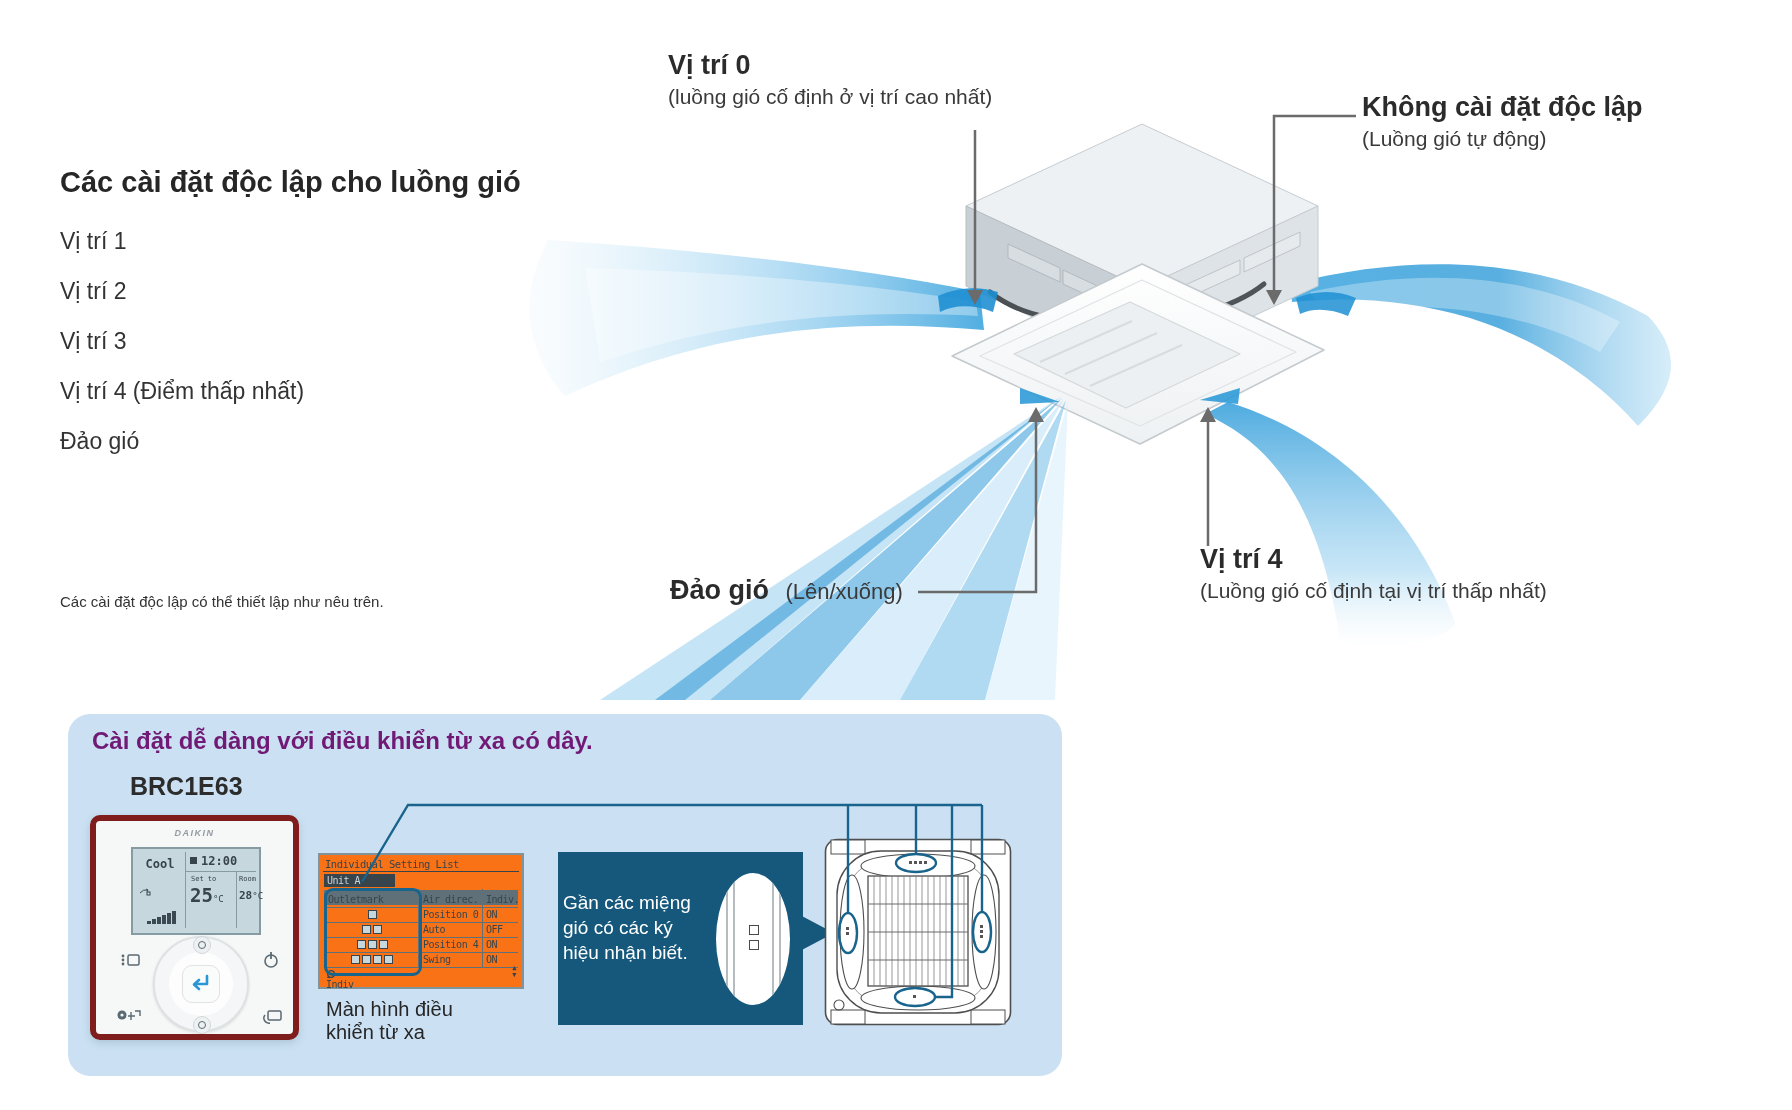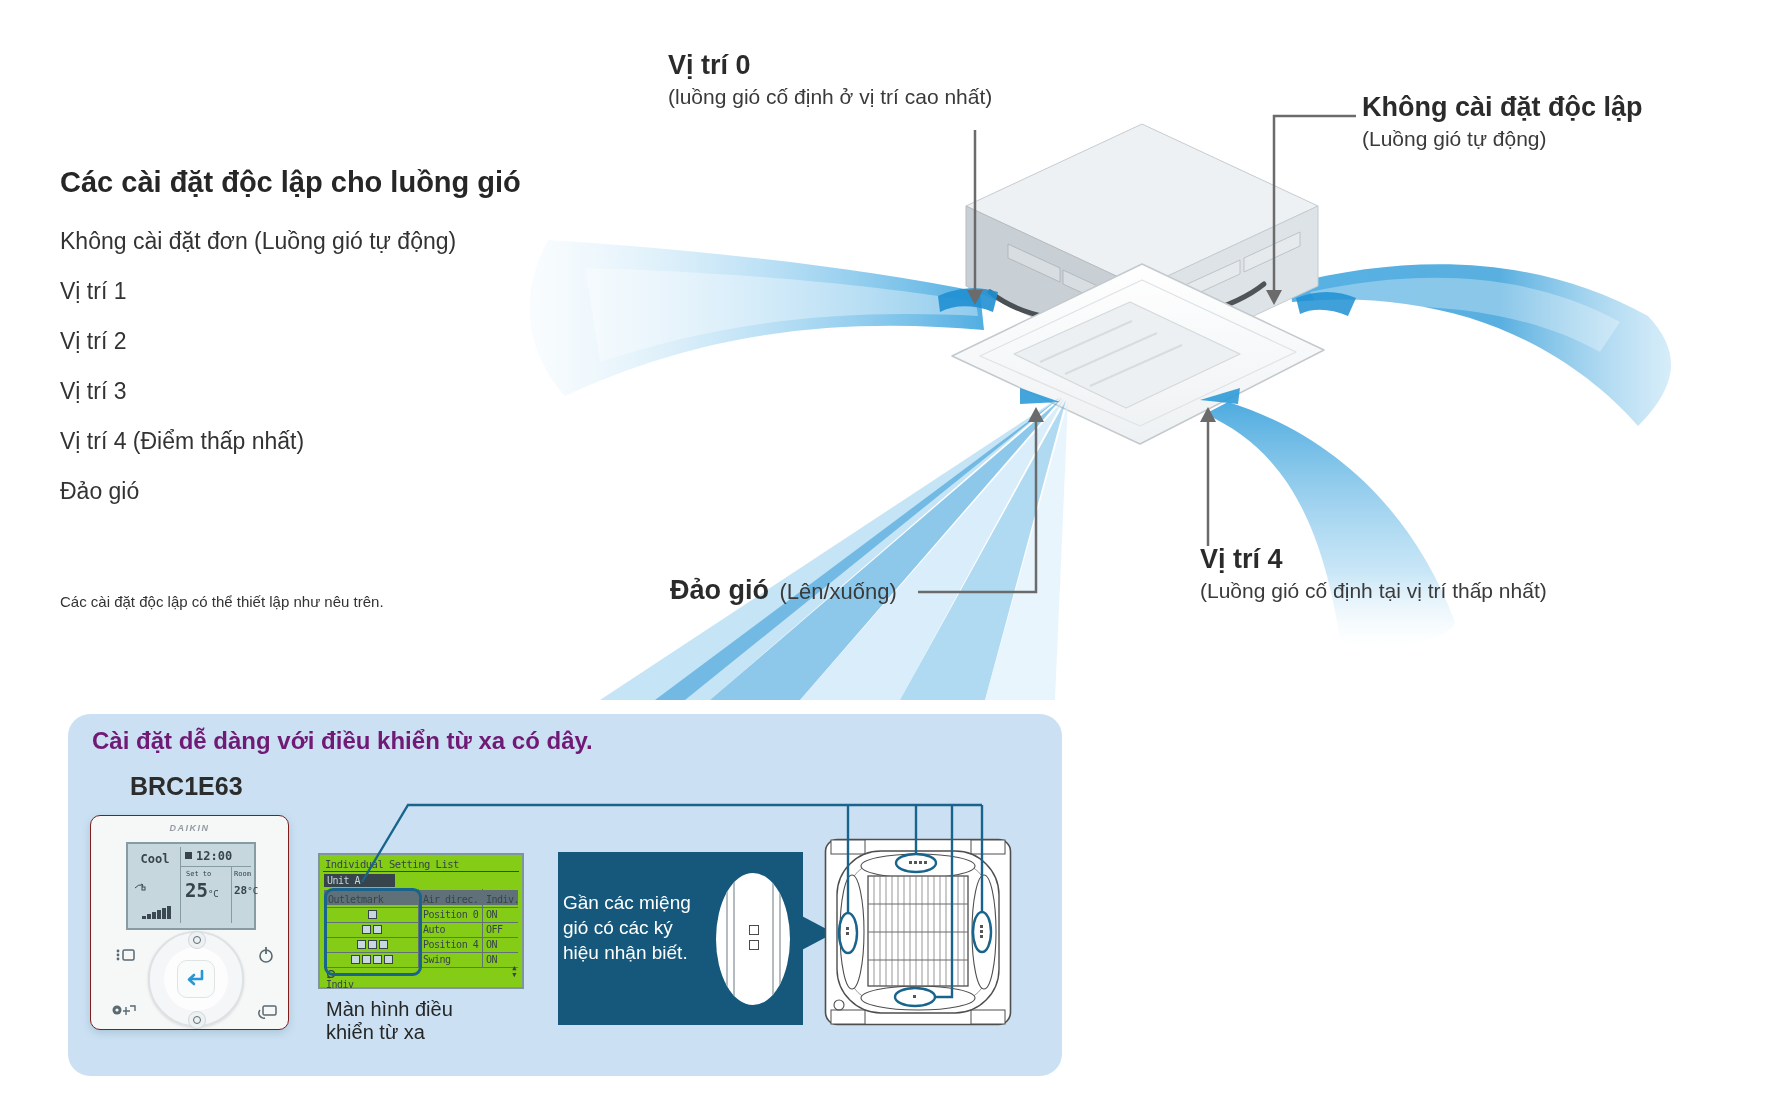--- a/index.html
+++ b/index.html
@@ -14,30 +14,30 @@
   .lp-list li{font-size:23px;color:#333;height:24px;margin-bottom:26px;white-space:nowrap;}
   .lp-foot{left:60px;top:593px;font-size:15px;color:#333;}
 
   
   .co-title{font-size:27px;font-weight:bold;color:#2b2b2b;white-space:nowrap;}
   .co-sub{font-size:21px;color:#3a3a3a;white-space:nowrap;margin-top:4px;}
   .co-pos0{left:668px;top:50px;}
   .co-noind{left:1362px;top:92px;}
   .co-swing{left:670px;top:575px;white-space:nowrap;}
   .co-swing .co-title{display:inline;}
-  .co-swing .co-sub{display:inline;font-size:22px;margin-left:6px;}
+  .co-swing .co-sub{display:inline;font-size:22px;margin-left:12px;}
   .co-pos4{left:1200px;top:544px;}
 
   
   .bpanel{left:68px;top:714px;width:994px;height:362px;background:#cbe1f3;border-radius:22px;}
   .bp-title{left:24px;top:13px;font-size:24px;font-weight:bold;color:#701a75;white-space:nowrap;}
   .bp-model{left:62px;top:58px;font-size:25px;font-weight:bold;color:#2c2c2c;}
 
   
-  .remote{left:22px;top:101px;width:197px;height:213px;background:#f6f7f7;border:1px solid #7f1d1d;
+  .remote{left:22px;top:101px;width:197px;height:213px;background:#f6f7f7;border:6px solid #7f1d1d;
           border-radius:10px;box-shadow:0 3px 8px rgba(40,70,100,.18);}
   .rc-brand{left:0;top:7px;width:100%;text-align:center;font-size:9px;font-weight:bold;font-style:italic;
             color:#959ca1;letter-spacing:1.5px;}
   .rc-lcd{left:35px;top:26px;width:126px;height:84px;background:#c6d7dd;border:2px solid #879ba3;
           font-family:"DejaVu Sans Mono",monospace;color:#37444b;}
   .rc-lcd .vline{position:absolute;left:52px;top:3px;width:1px;height:76px;background:#879ba3;}
   .rc-lcd .hline1{position:absolute;left:53px;top:22px;right:3px;height:1px;background:#879ba3;}
   .rc-lcd .vline2{position:absolute;left:103px;top:23px;width:1px;height:56px;background:#879ba3;}
   .rc-mode{left:4px;top:8px;width:46px;text-align:center;font-size:12px;font-weight:bold;}
   .rc-time{left:58px;top:5px;font-size:12px;font-weight:bold;}
@@ -53,21 +53,21 @@
   .rc-dial{left:57px;top:115px;width:92px;height:92px;border-radius:50%;background:#fdfdfd;
            border:2px solid #dde2e5;box-shadow:inset 0 0 0 14px #f4f6f7,0 1px 3px rgba(0,0,0,.12);}
   .rc-dial-btn{width:16px;height:16px;border-radius:50%;background:#eef1f2;border:1px solid #d2d7da;}
   .rc-dial-glyph{position:absolute;left:4px;top:4px;width:6px;height:6px;border:1.5px solid #5a6a72;border-radius:50%;}
   .rc-enter{left:27px;top:27px;width:36px;height:36px;border-radius:10px;background:#fafbfb;
             border:1px solid #dfe3e5;}
   .rc-cbtn{color:#5a6a72;}
   .caption{left:258px;top:284px;width:190px;text-align:left;font-size:20px;color:#262626;line-height:23px;}
 
   
-  .slcd{left:250px;top:139px;width:202px;height:132px;background:#84cc16;border:2px solid #7f949c;
+  .slcd{left:250px;top:139px;width:202px;height:132px;background:#f97316;border:2px solid #7f949c;
         font-family:"DejaVu Sans Mono",monospace;color:#37444b;font-size:10px;letter-spacing:-0.5px;}
   .slcd .t{left:5px;top:3px;font-size:10.5px;}
   .slcd .t-underline{left:3px;top:16px;right:3px;height:1px;background:#37444b;}
   .slcd .unitbar{left:4px;top:19px;width:68px;height:13px;background:#37444b;color:#c6d7dd;
                  padding-left:3px;line-height:13px;}
   .slcd .grid-v1{left:98px;top:34px;width:1px;height:78px;background:#5f7078;}
   .slcd .grid-v2{left:162px;top:34px;width:1px;height:78px;background:#5f7078;}
   .slcd .hrow{height:1px;background:#5f7078;left:4px;right:4px;}
   .slcd .hdr{top:36px;height:15px;}
   .slcd .cell{line-height:15px;}
@@ -175,21 +175,20 @@
       <polygon points="1266,290 1282,290 1274,305" fill="#6b6b6b" stroke="none"></polygon>
       <path d="M918,592 L1036,592 L1036,420"></path>
       <polygon points="1028,422 1044,422 1036,407" fill="#6b6b6b" stroke="none"></polygon>
       <path d="M1208,546 L1208,420"></path>
       <polygon points="1200,422 1216,422 1208,407" fill="#6b6b6b" stroke="none"></polygon>
     </g>
   </svg>
 
   <div class="abs z2 lp-title">Các cài đặt độc lập cho luồng gió</div>
   <ul class="abs z2 lp-list">
-    <li>Không cài đặt đơn (Luồng gió tự động)</li>
     <li>Vị trí 1</li>
     <li>Vị trí 2</li>
     <li>Vị trí 3</li>
     <li>Vị trí 4 (Điểm thấp nhất)</li>
     <li>Đảo gió</li>
   </ul>
   <div class="abs z2 lp-foot">Các cài đặt độc lập có thể thiết lập như nêu trên.</div>
 
   <div class="abs z2 co-pos0">
     <div class="co-title">Vị trí 0</div>

